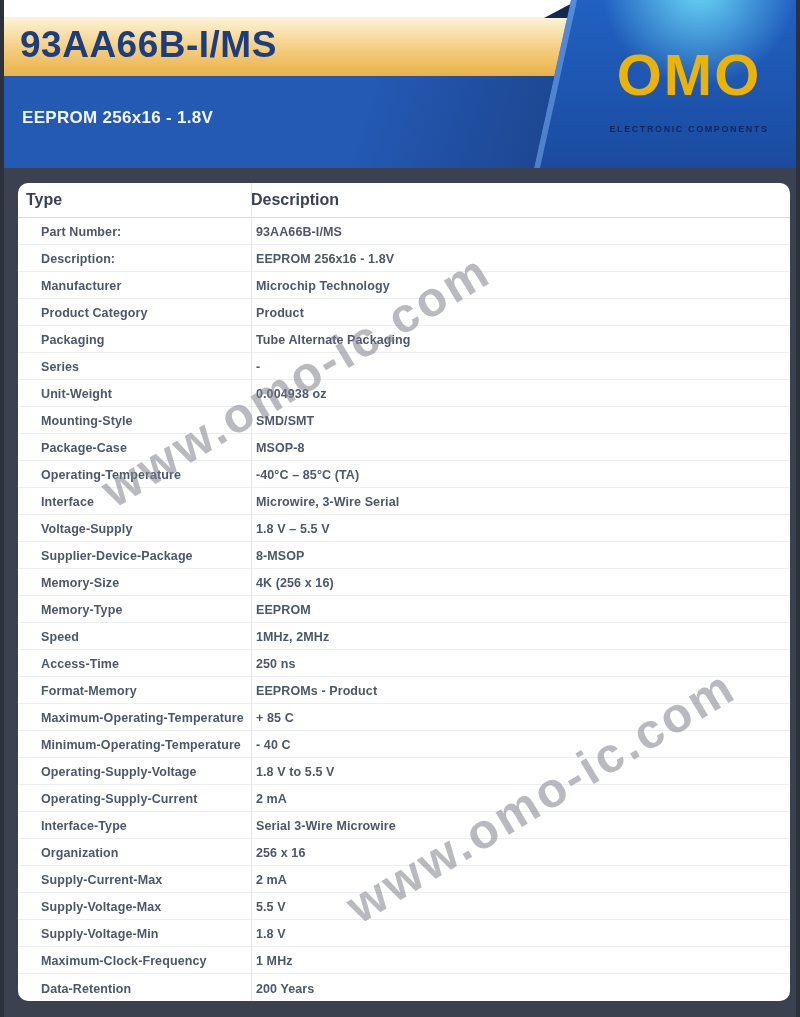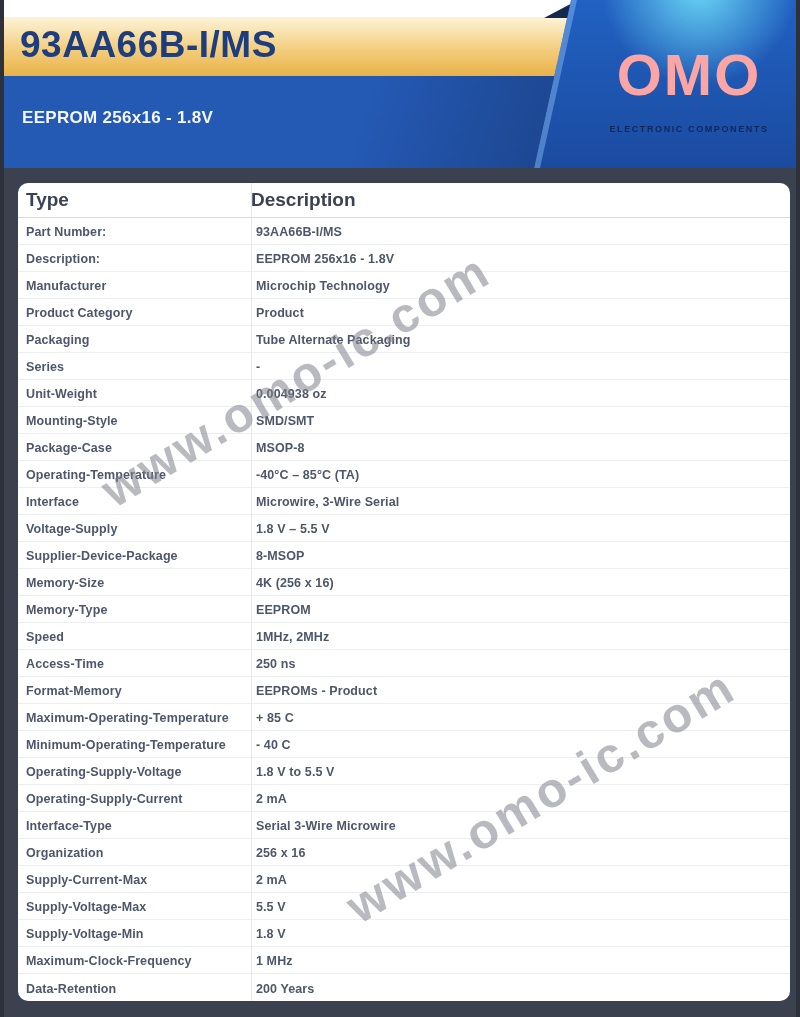--- a/index.html
+++ b/index.html
@@ -50,21 +50,21 @@
   .panel-edge-highlight {
     position: absolute; left: 0; top: 0; width: 280px; height: 168px;
     clip-path: polygon(47px 0, 53px 0, 16px 168px, 10px 168px);
     background: rgba(150,200,252,0.42);
   }
   .logo-box {
     position: absolute; left: 595px; top: 46px; width: 180px;
     text-align: center;
   }
   .logo-text {
-    font-size: 58px; font-weight: 700; color: #fca5a5;
+    font-size: 58px; font-weight: 700; color: #eab308;
     letter-spacing: 2px; line-height: 1;
   }
   .logo-tagline {
     margin-top: 20px;
     font-size: 9px; font-weight: 700; color: #12265a; letter-spacing: 1.6px;
   }
 
   
   .spec-card {
     position: absolute; left: 14px; top: 183px; width: 772px; height: 818px;
@@ -76,28 +76,28 @@
     background: #e4e7eb; z-index: 2;
   }
   .table-head {
     display: flex; height: 35px; align-items: center;
     border-bottom: 1px solid #d7dbe1;
   }
   .th-type { width: 233px; padding-left: 8px; }
   .th-desc { flex: 1; }
   .table-head span {
     position: relative; z-index: 4;
-    font-size: 19px; font-weight: 700; color: #3a4252;
+    font-size: 16px; font-weight: 700; color: #3a4252;
   }
   .spec-row {
     display: flex; height: 27px; align-items: center;
     border-bottom: 1px solid #eceef1;
   }
   .spec-row:last-child { border-bottom: none; }
-  .cell-type { width: 233px; padding-left: 8px; }
+  .cell-type { width: 233px; padding-left: 23px; }
   .cell-desc { flex: 1; padding-left: 5px; }
   .spec-row span {
     position: relative; z-index: 4;
     font-size: 12.5px; font-weight: 700; color: #4d5769;
     white-space: nowrap; letter-spacing: 0.1px;
   }
 
   
   .watermark {
     position: absolute; z-index: 3;

